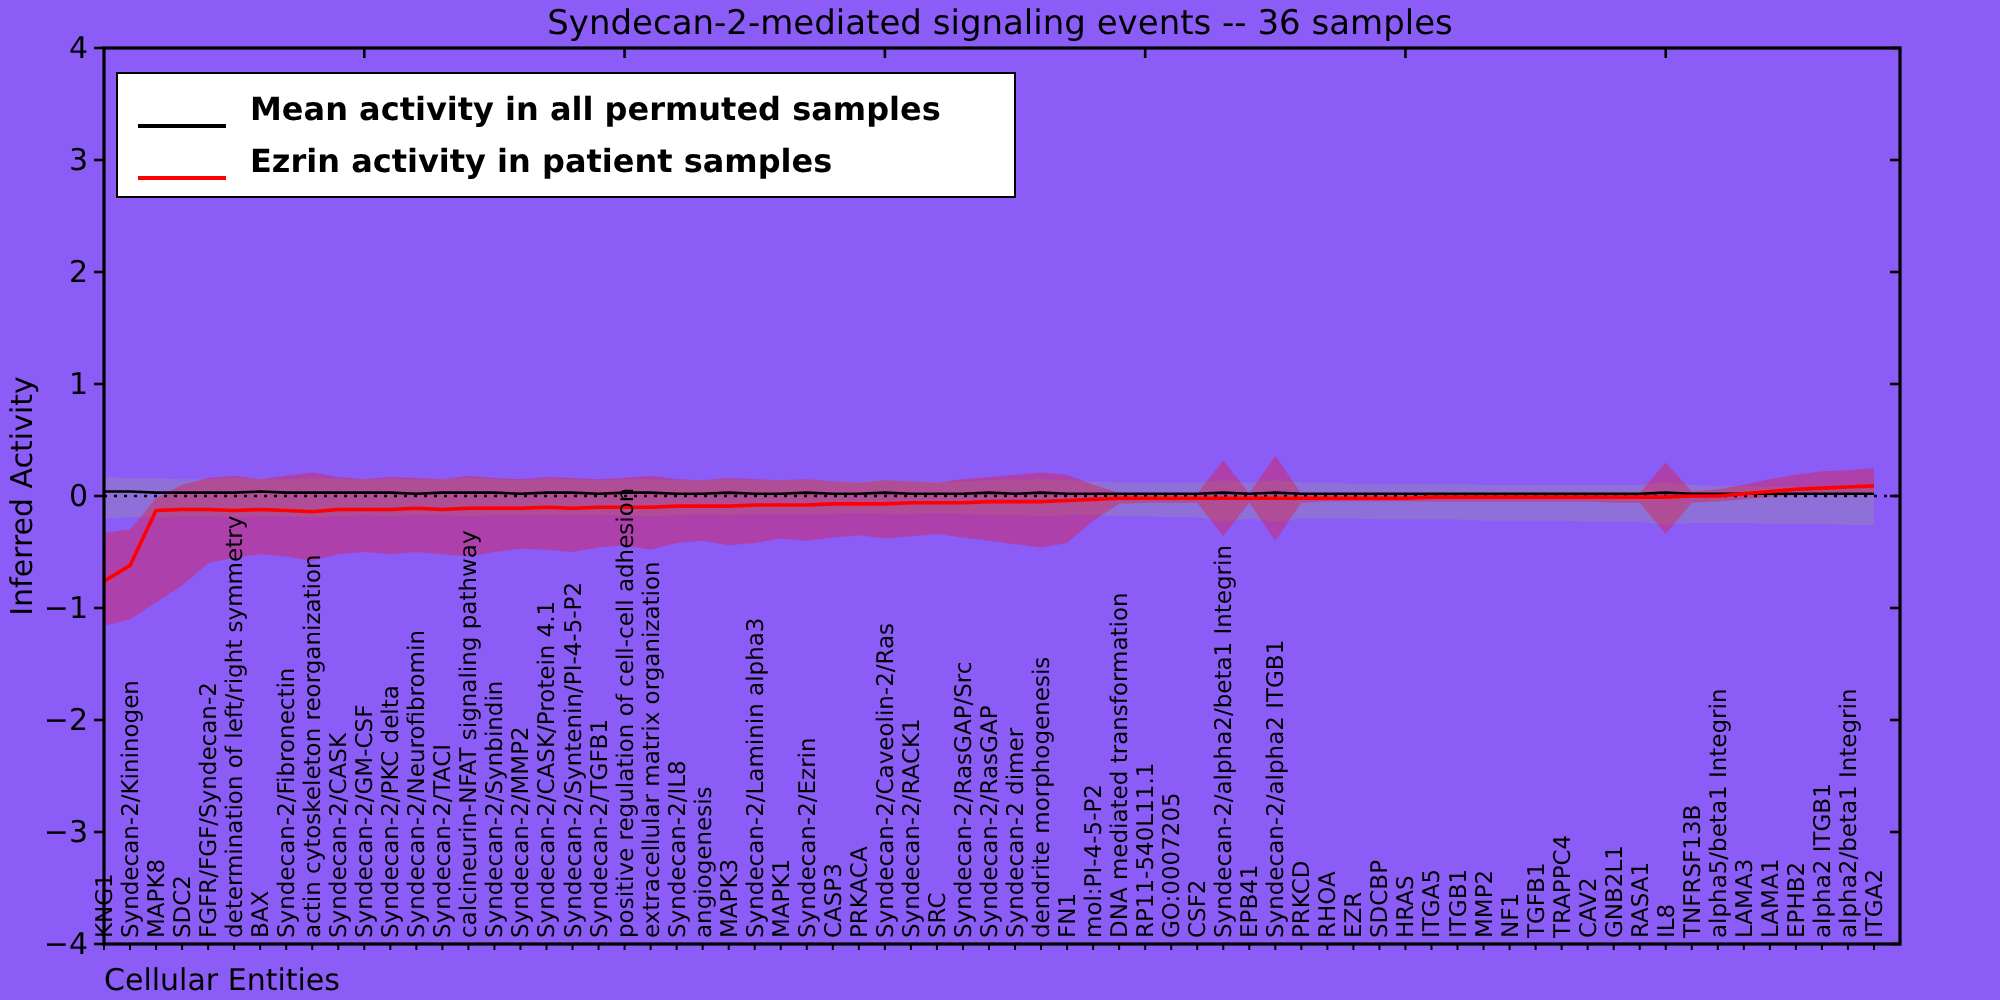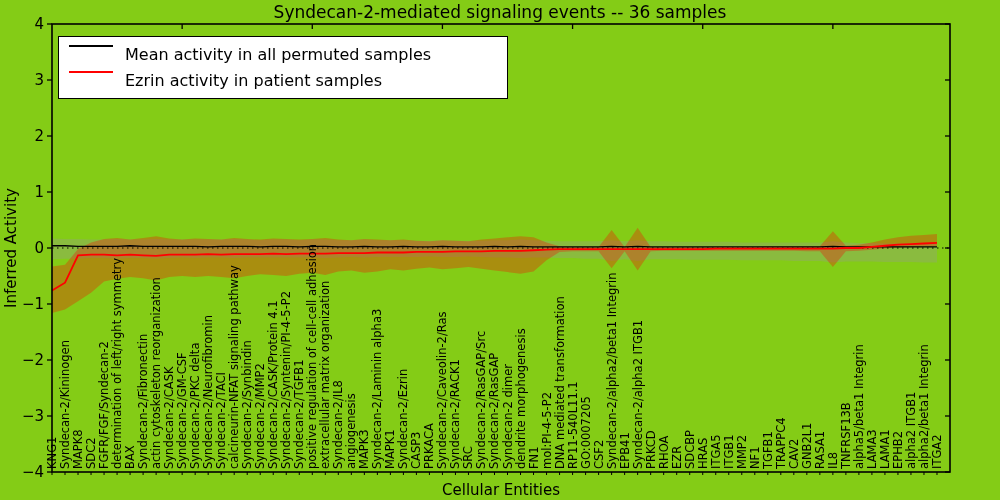--- a/index.html
+++ b/index.html
@@ -1,39 +1,39 @@
 <!DOCTYPE html>
 <html><head>
 <meta charset="utf-8">
 <style>
   html,body { margin:0; padding:0; background:#ffffff; }
   .fig {
-    position:relative; width:1000px; height:500px; background:#84cc16;
+    position:relative; width:1000px; height:500px; background:#8b5cf6;
     font-family:"DejaVu Sans","Liberation Sans",sans-serif; overflow:hidden;
   }
   .title {
     position:absolute; top:2px; left:0; width:1000px; text-align:center;
     font-size:17px; color:#000;
   }
   .xlabel {
-    position:absolute; top:481px; left:52px; width:898px; text-align:center;
+    position:absolute; top:481px; left:52px; width:898px; 
     font-size:15px; color:#000;
   }
   .ylabel {
     position:absolute; left:11px; top:248px; font-size:15px; color:#000;
     transform:translate(-50%,-50%) rotate(-90deg); white-space:nowrap;
   }
   .plot-svg { position:absolute; left:0; top:0; }
   .legend {
     position:absolute; left:58px; top:36px; width:450px; height:63px;
     border:1.6px solid #000; background:#fff; box-sizing:border-box;
     display:flex; flex-direction:column; justify-content:space-evenly;
     padding:0 0 0 10px; z-index:5;
   }
-  .legend-row { display:flex; align-items:flex-start; }
+  .legend-row { display:flex; align-items:flex-end;font-weight:bold; }
   .legend-line { width:44px; height:0; border-top:2px solid #000; margin-right:12px; flex:0 0 auto; }
   .legend-label { font-size:16px; color:#000; white-space:nowrap; }
 </style>
 </head>
 <body>
 
 <div class="fig">
   <div class="title">Syndecan-2-mediated signaling events -- 36 samples</div>
   <div class="ylabel">Inferred Activity</div>
   <div class="xlabel">Cellular Entities</div>

